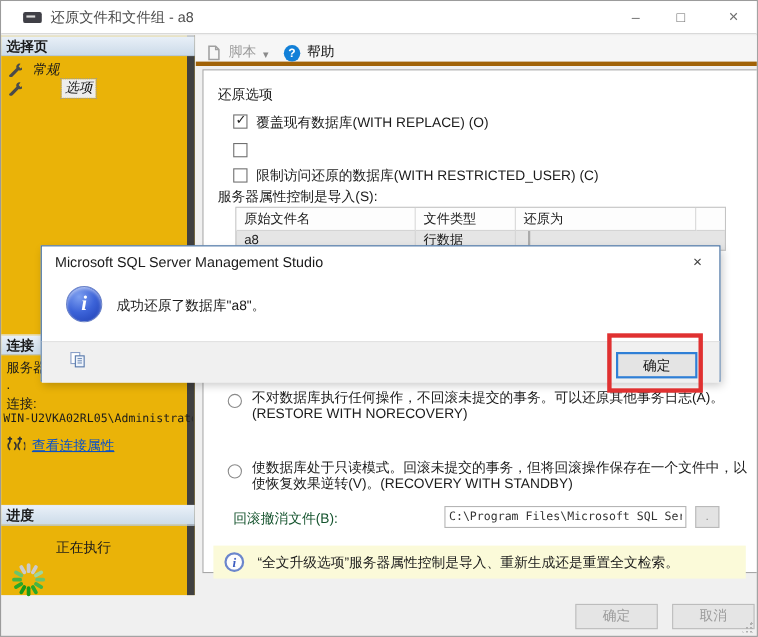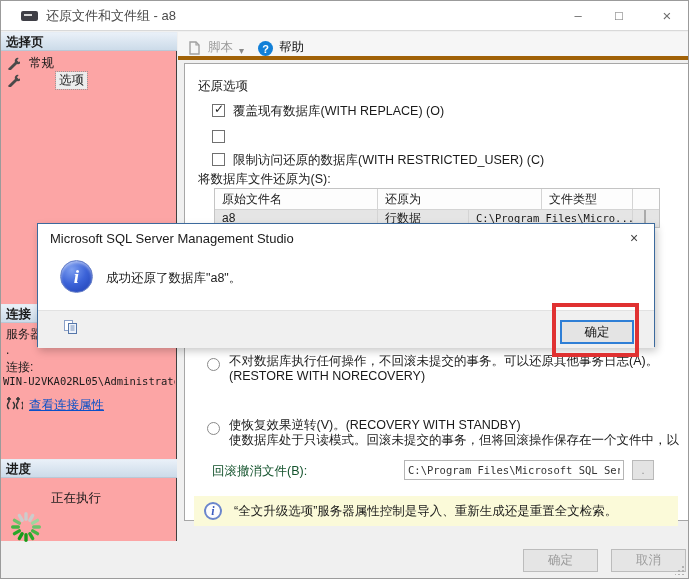--- a/index.html
+++ b/index.html
@@ -13,26 +13,26 @@
 
   
   .titlebar{position:absolute; left:0; top:0; width:100%; height:30px; background:#fff; border-bottom:1px solid #d9d9d9;}
   .title-icon{position:absolute; left:20px; top:10px; width:17px; height:10px; background:#3f3f46; border-radius:2px;}
   .title-icon:after{content:""; position:absolute; left:3px; top:3px; width:8px; height:2px; background:#d8d8d8;}
   .title-text{position:absolute; left:45px; top:0; line-height:30px; font-size:13px; color:#4a4a4a;}
   .winbtn{position:absolute; top:0; width:34px; height:30px; text-align:center; line-height:29px; font-size:13px; color:#6e6e6e; cursor:default;}
   .winbtn.min{left:560px;} .winbtn.max{left:601px;} .winbtn.cls{left:649px; font-size:15px;}
 
   
-  .sidebar{position:absolute; left:0; top:31px; width:176px; height:509px; background:#fca5a5; border-right:1px solid #404040;}
+  .sidebar{position:absolute; left:0; top:31px; width:176px; height:509px; background:#eab308; border-right:7px solid #404040;}
   .sec-hdr{position:absolute; left:0; width:176px; height:19px; line-height:19px; padding-left:5px;
            font-size:12.5px; font-weight:bold; background:linear-gradient(var(--hdr-top),var(--hdr-bot));
            border-top:1px solid #e6edf5; border-bottom:1px solid #b9c8d6;}
   .side-item{position:absolute; left:6px; height:17px; display:flex; align-items:center; gap:6px; font-size:12.5px; cursor:default;}
-  .side-item .lbl{padding:0 3px;}
+  .side-item .lbl{padding:0 3px;font-style:italic;}
   .side-item.selected .lbl{background:#ededed; outline:1px dotted #9a9a9a;}
   .side-text{position:absolute; font-size:12px; color:#1a1a1a; white-space:nowrap;}
   .mono-sm{font-family:"DejaVu Sans Mono",monospace; font-size:10.5px;}
   .link{color:var(--link-blue); text-decoration:underline; font-size:12.5px; cursor:pointer;}
 
   
   .toolbar{position:absolute; left:177px; top:31px; width:612px; height:28px; background:#f6f6f6; border-bottom:4px solid #a16207; display:flex; align-items:flex-end; gap:6px; padding-left:9px;}
   .tb-gray{color:#9a9a9a; font-size:12.5px;}
   .tb-arrow{color:#8a8a8a; font-size:10px; margin-right:8px;}
   .help-circle{width:15px; height:15px; border-radius:50%; background:#1280d8; color:#fff; font-size:11px; font-weight:bold; display:flex; align-items:center; justify-content:center;}
@@ -198,49 +198,48 @@
       <span class="cb-label">覆盖现有数据库(WITH REPLACE) (O)</span>
     </div>
     <div class="cb-row" style="left:27px; top:66px;">
       <span class="cbox"></span>
     </div>
     <div class="cb-row" style="left:27px; top:89px;">
       <span class="cbox"></span>
       <span class="cb-label">限制访问还原的数据库(WITH RESTRICTED_USER) (C)</span>
     </div>
 
-    <span class="p-label" style="left:13px; top:107px;">将数据库文件还原为(S):</span>
+    <span class="p-label" style="left:13px; top:107px;">服务器属性控制是导入(S):</span>
 
     <div class="ftable">
       <div class="frow fhead">
         <span class="fcell fc1">原始文件名</span>
+        <span class="fcell fc2">文件类型</span>
         <span class="fcell fc3">还原为</span>
-        <span class="fcell fc2">文件类型</span>
         <span class="fcell fc4"></span>
       </div>
       <div class="frow fdata">
         <span class="fcell fc1">a8</span>
         <span class="fcell fc2">行数据</span>
-        <span class="fcell fc3 path">C:\Program Files\Micro...</span>
         <span class="fcell fc4"><span class="row-browse"></span></span>
       </div>
     </div>
 
     <div class="radio-row" style="left:22px; top:290px;">
       <span class="rdo"></span>
       <span class="rdo-text">
         <span style="display:block;">不对数据库执行任何操作，不回滚未提交的事务。可以还原其他事务日志(A)。</span>
         <span style="display:block;">(RESTORE WITH NORECOVERY)</span>
       </span>
     </div>
     <div class="radio-row" style="left:22px; top:354px;">
       <span class="rdo"></span>
       <span class="rdo-text">
+        <span style="display:block;">使数据库处于只读模式。回滚未提交的事务，但将回滚操作保存在一个文件中，以</span>
         <span style="display:block;">使恢复效果逆转(V)。(RECOVERY WITH STANDBY)</span>
-        <span style="display:block;">使数据库处于只读模式。回滚未提交的事务，但将回滚操作保存在一个文件中，以</span>
       </span>
     </div>
 
     <span class="p-label gray-label" style="left:27px; top:399px;">回滚撤消文件(B):</span>
     <input class="txtbox" readonly="" value="C:\Program Files\Microsoft SQL Serve" style="">
     <span class="browse-btn">.</span>
 
     <div class="infobar">
       <span class="mini-info">i</span>
       <span class="msg">“全文升级选项”服务器属性控制是导入、重新生成还是重置全文检索。</span>

